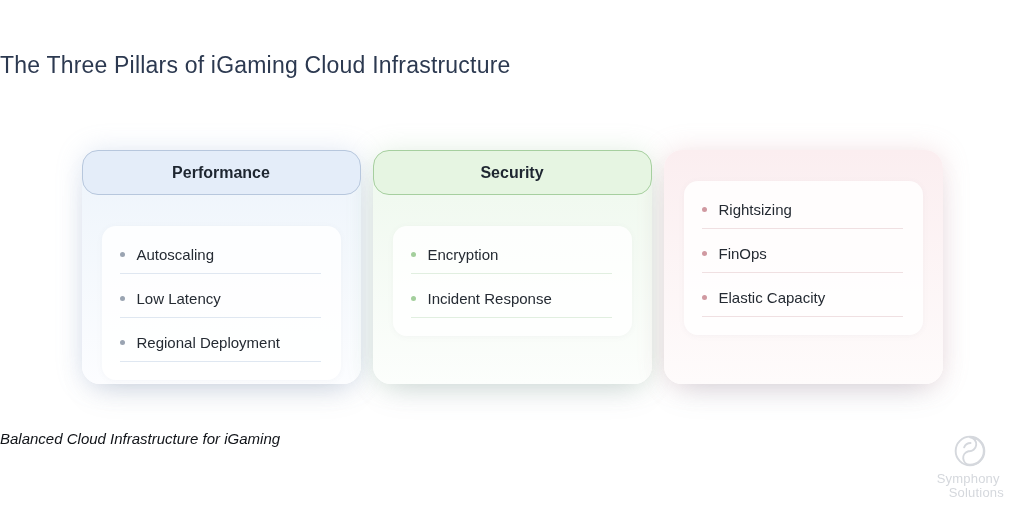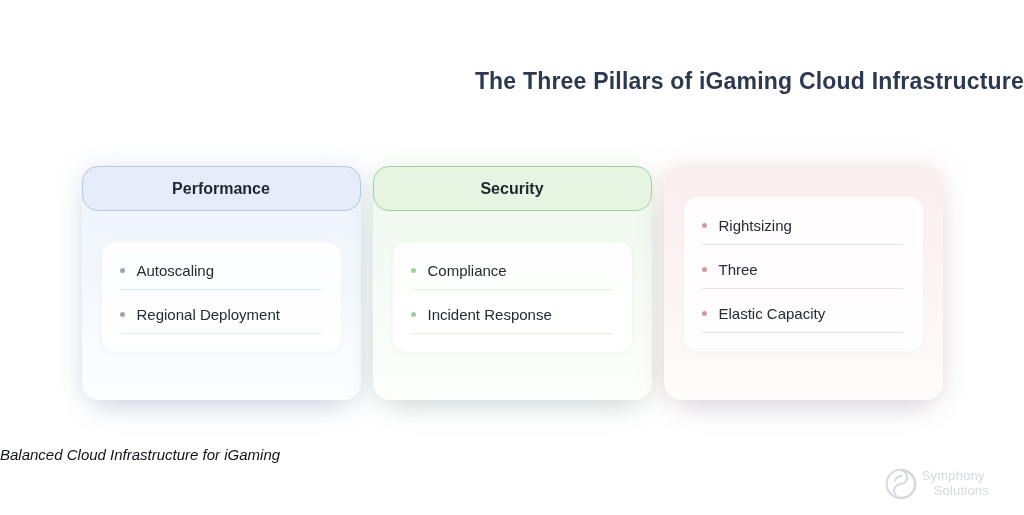--- a/index.html
+++ b/index.html
@@ -8,24 +8,24 @@
     width: 1024px; height: 515px;
     font-family: "Liberation Sans", sans-serif;
     overflow: hidden;
   }
   .page {
     position: relative;
     width: 1024px; height: 515px;
     background: #ffffff;
   }
   .title {
-    padding-top: 68px;
-    text-align: right;
+    padding-top: 52px;
+    text-align: left;
     font-size: 23px;
-    font-weight: 700;
+    font-weight: 400;
     letter-spacing: 0.2px;
     color: #2c3950;
   }
   .columns {
     margin-top: 71px;
     display: flex;
     justify-content: center;
     gap: 12px;
   }
   .column {
@@ -81,27 +81,28 @@
   }
   .caption {
     margin-top: 46px;
     text-align: left;
     font-size: 15px;
     font-style: italic;
     color: #101318;
   }
   .watermark {
     position: absolute;
-    right: 35px;
+    right: 20px;
     bottom: 14px;
     display: flex;
     align-items: center;
     gap: 4px;
     color: #d5d8dd;
     user-select: none;
+    flex-direction: column;
   }
   .wm-icon { width: 34px; height: 34px; }
   .wm-text { font-size: 13px; line-height: 1.12; font-weight: 400; letter-spacing: 0.2px; }
   .wm-line2 { display: block; padding-left: 12px; text-align: center; }
 </style>
 </head>
 <body>
 
 <div class="page">
 
@@ -114,52 +115,56 @@
       <div class="pill">
         <span>Performance</span>
       </div>
       <div class="card">
         <div class="item">
           <span class="dot"></span>
           <span>Autoscaling</span>
         </div>
         <div class="item">
           <span class="dot"></span>
+          <span>Low Latency</span>
+        </div>
+        <div class="item">
+          <span class="dot"></span>
           <span>Regional Deployment</span>
         </div>
       </div>
     </div>
 
     <div class="column" style="--pill-bg: #e6f5e2; --pill-border: #a6cf9f; --panel-top: #eef8ed; --panel-bottom: #fcfefc; --bullet: #a3cf9c; --divider: #e1efe0; --glow: rgba(150,200,150,0.25);">
       <div class="panel"></div>
       <div class="pill">
         <span>Security</span>
       </div>
       <div class="card">
         <div class="item">
           <span class="dot"></span>
-          <span>Compliance</span>
+          <span>Encryption</span>
         </div>
         <div class="item">
           <span class="dot"></span>
           <span>Incident Response</span>
         </div>
       </div>
     </div>
 
     <div class="column" style="--pill-bg: #f9e4e6; --pill-border: #d9a5ab; --panel-top: #fbeef0; --panel-bottom: #fefbfb; --bullet: #d099a1; --divider: #f0e0e2; --glow: rgba(215,150,160,0.25);">
       <div class="panel"></div>
       <div class="card">
         <div class="item">
           <span class="dot"></span>
           <span>Rightsizing</span>
         </div>
         <div class="item">
           <span class="dot"></span>
-          <span>Three</span>
+          <span>FinOps</span>
         </div>
         <div class="item">
           <span class="dot"></span>
           <span>Elastic Capacity</span>
         </div>
       </div>
     </div>
 
   </div>
 

